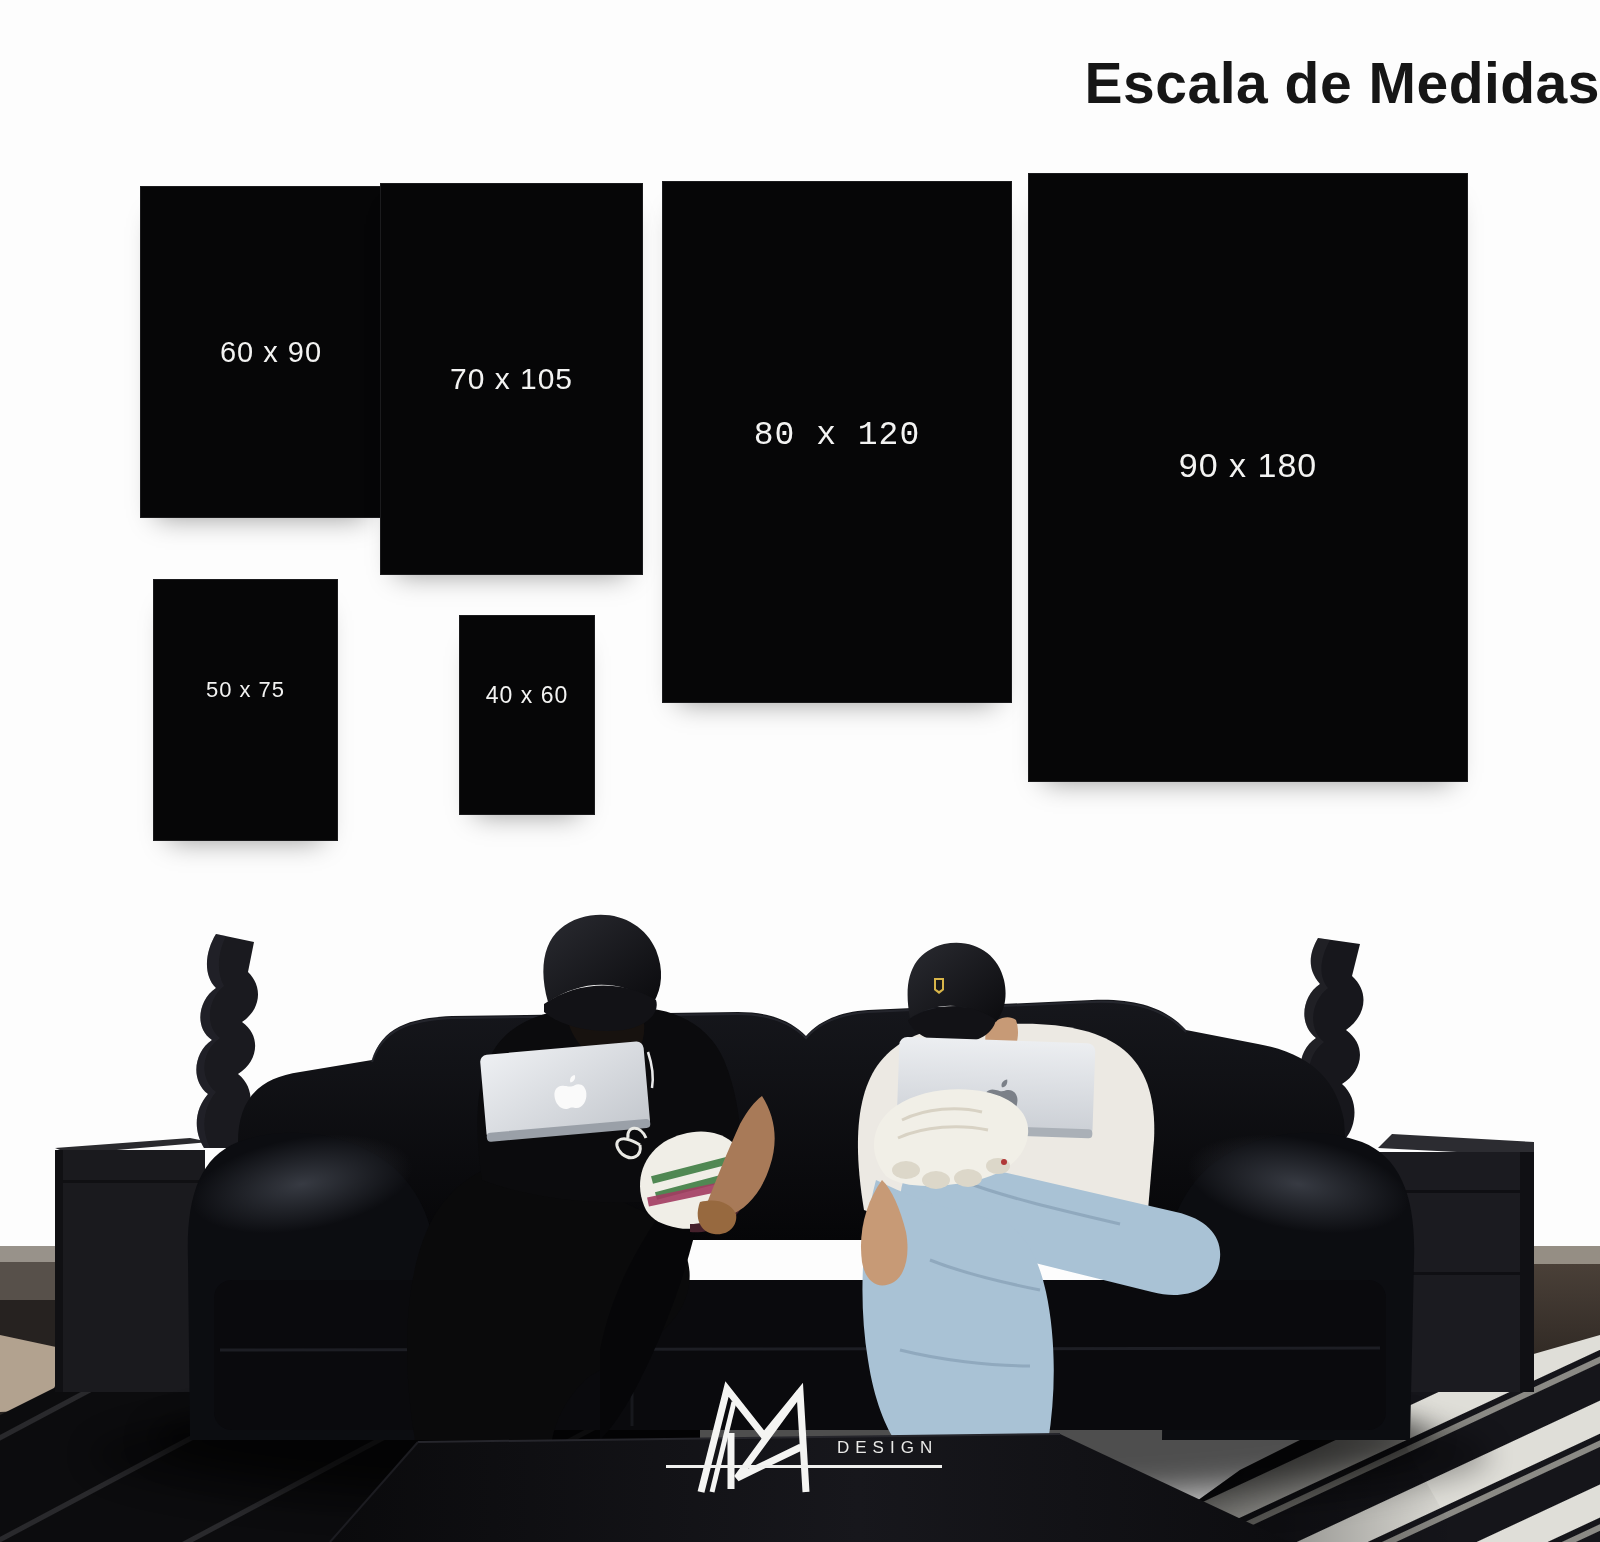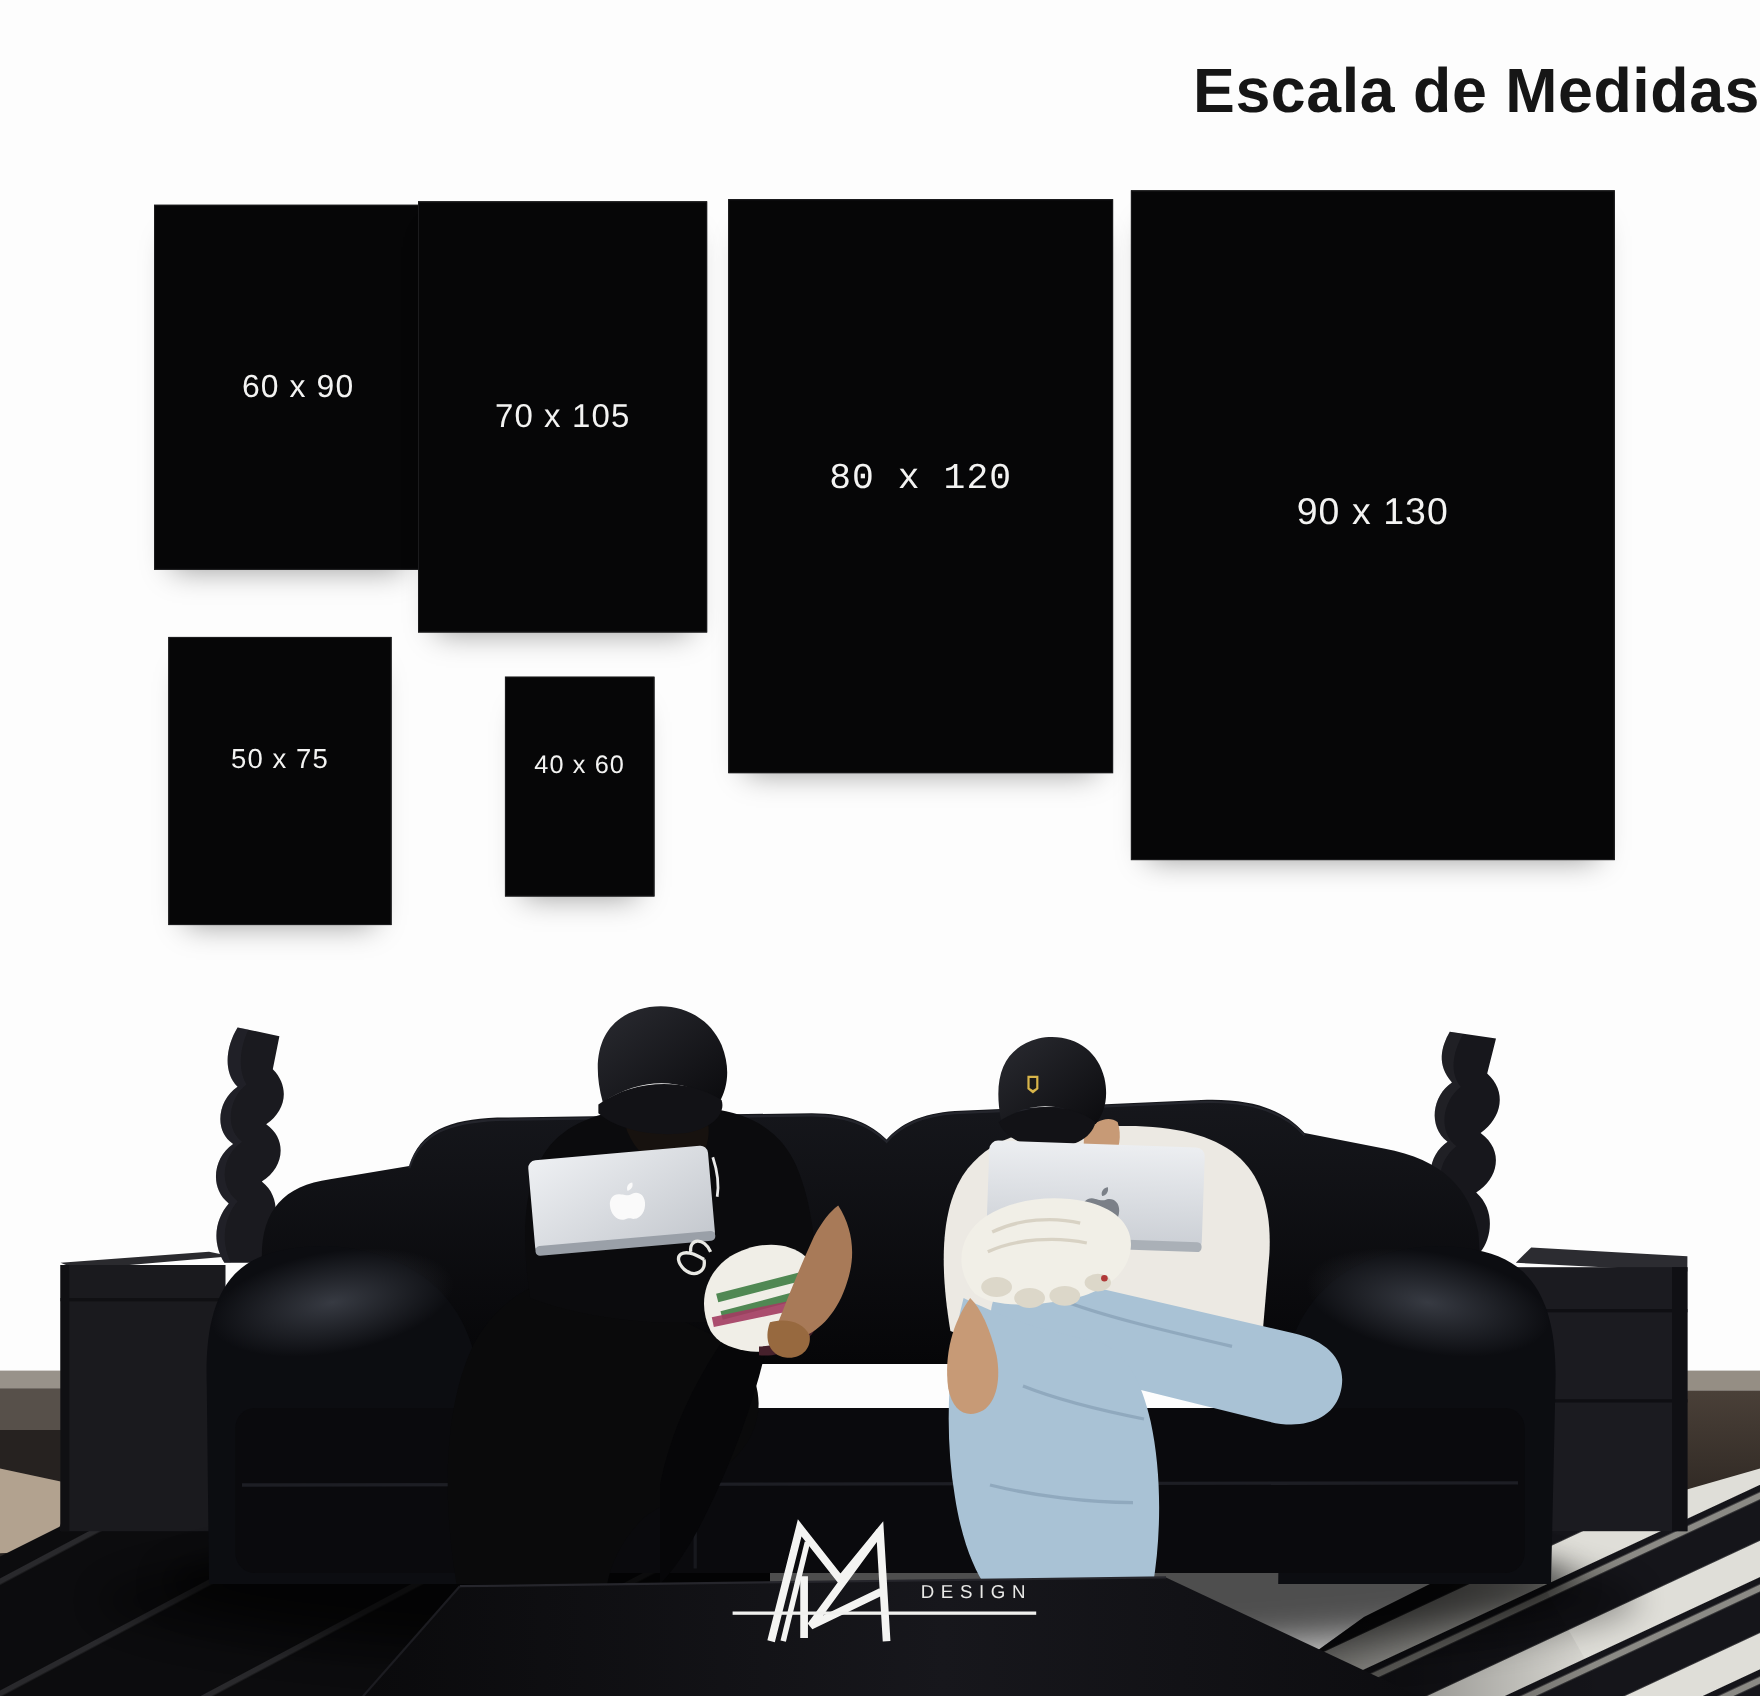--- a/index.html
+++ b/index.html
@@ -13,21 +13,21 @@
   }
   .size-panel{
     position:absolute;background:#060607;display:flex;align-items:center;justify-content:center;
     box-shadow:0 16px 26px -16px rgba(0,0,0,.4), inset 0 0 0 1px #1b1b1d;
   }
   .size-label{color:#f3f3f2;font-weight:500;letter-spacing:1px;}
   .p1{left:140px;top:186px;width:222px;height:332px;font-size:29px;padding-left:20px;}
   .p2{left:380px;top:183px;width:263px;height:392px;font-size:30px;}
   .p3{left:662px;top:181px;width:350px;height:522px;font-size:33px;}
   .p4{left:1028px;top:173px;width:440px;height:609px;font-size:34px;}
-  .p5{left:153px;top:579px;width:203px;height:262px;font-size:25px;}
+  .p5{left:153px;top:579px;width:185px;height:262px;font-size:22px;}
   .p6{left:427px;top:615px;width:136px;height:200px;font-size:23px;margin-left:32px;}
   .p3 .size-label{transform:translateY(-7px);font-family:Liberation Mono, monospace;}
   .p4 .size-label{transform:translateY(-12px);}
   .p5 .size-label,.p6 .size-label{transform:translateY(-20px);}
   .scene{position:absolute;left:0;top:880px;width:1600px;height:662px;}
 </style>
 </head>
 <body>
 
 <div class="stage">
@@ -37,21 +37,21 @@
   <div class="size-panel p1">
     <span class="size-label">60 x 90</span>
   </div>
   <div class="size-panel p2">
     <span class="size-label">70 x 105</span>
   </div>
   <div class="size-panel p3">
     <span class="size-label">80 x 120</span>
   </div>
   <div class="size-panel p4">
-    <span class="size-label">90 x 130</span>
+    <span class="size-label">90 x 180</span>
   </div>
   <div class="size-panel p5">
     <span class="size-label">50 x 75</span>
   </div>
   <div class="size-panel p6">
     <span class="size-label">40 x 60</span>
   </div>
 
   <svg class="scene" viewBox="0 0 1600 662">
     <defs>

